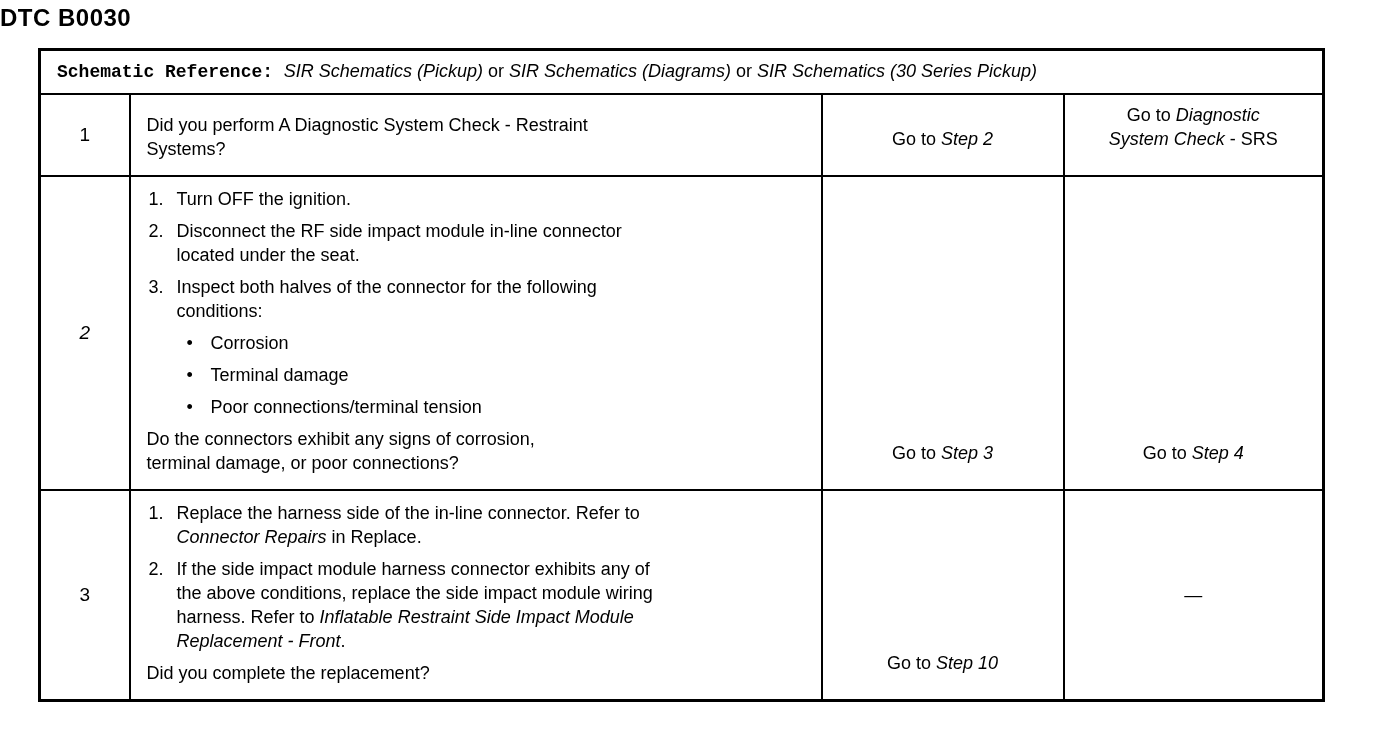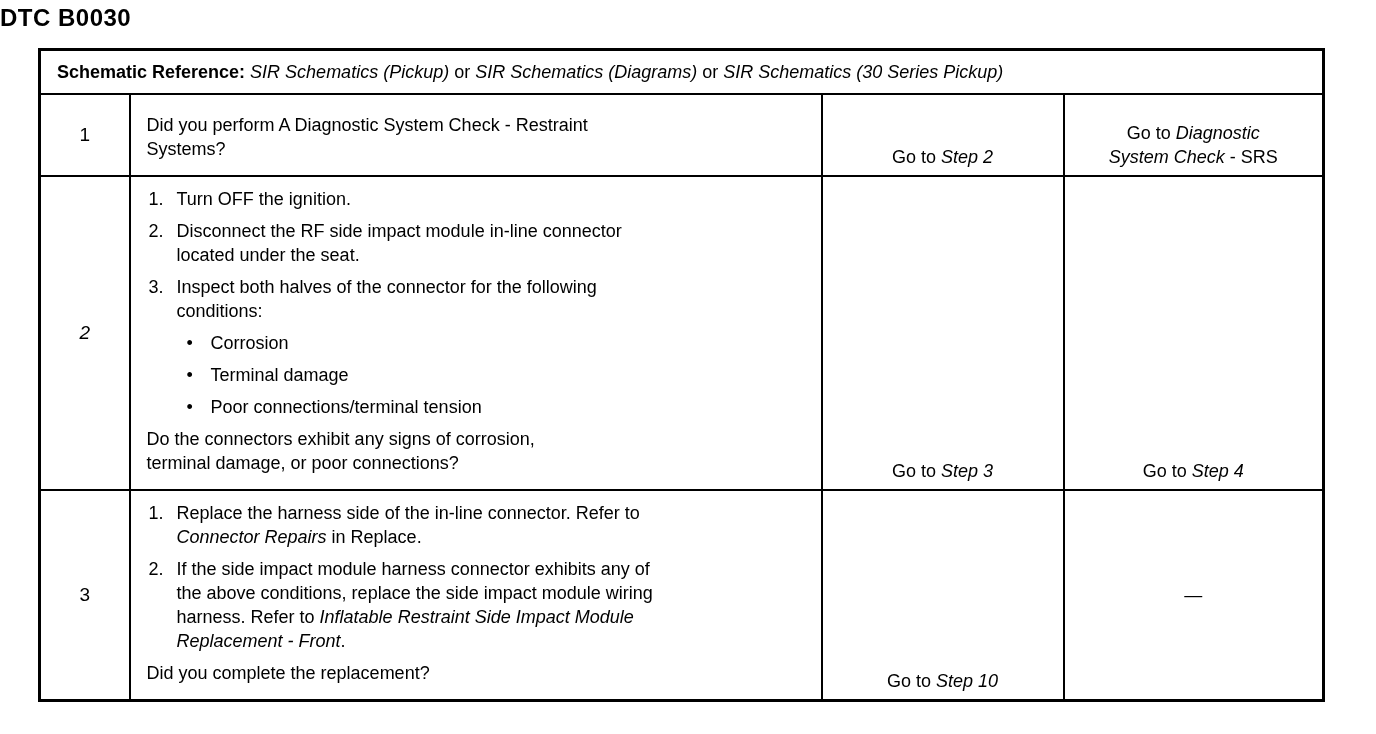--- a/index.html
+++ b/index.html
@@ -54,30 +54,30 @@
   }
   td.action-cell {
     vertical-align: top;
     padding: 10px 8px 6px 8px;
     font-size: 18px;
     line-height: 24px;
   }
   td.goto-cell {
     text-align: center;
     vertical-align: bottom;
-    padding-bottom: 6px;
+    padding-bottom: 24px;
     font-size: 18px;
     line-height: 24px;
   }
   td.goto-cell.va-mid {
     vertical-align: middle;
     padding-bottom: 0;
   }
   .it { font-style: italic; }
-  .bd { font-weight: 700; }
+  .bd { font-weight: 700; font-family: Liberation Mono, monospace; }
   .blk { }
   .blk-li {
     display: flex;
     align-items: flex-start;
     margin: 0 0 8px 10px;
   }
   .blk-li .num { flex: 0 0 28px; }
   .blk-bullet {
     display: flex;
     align-items: flex-start;

